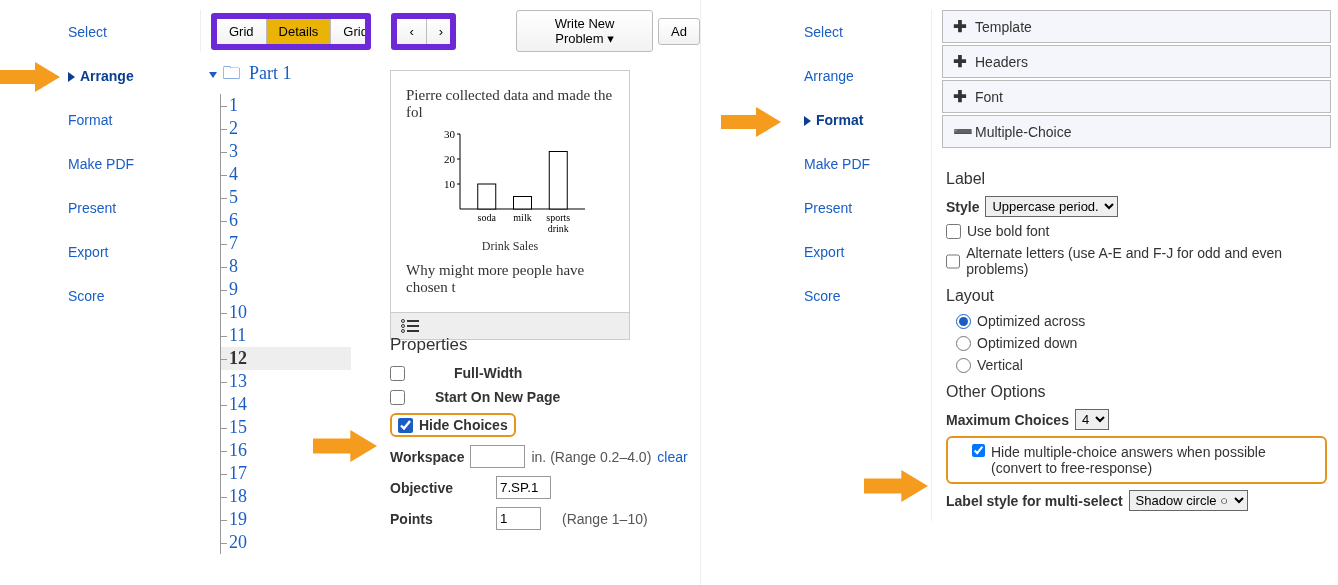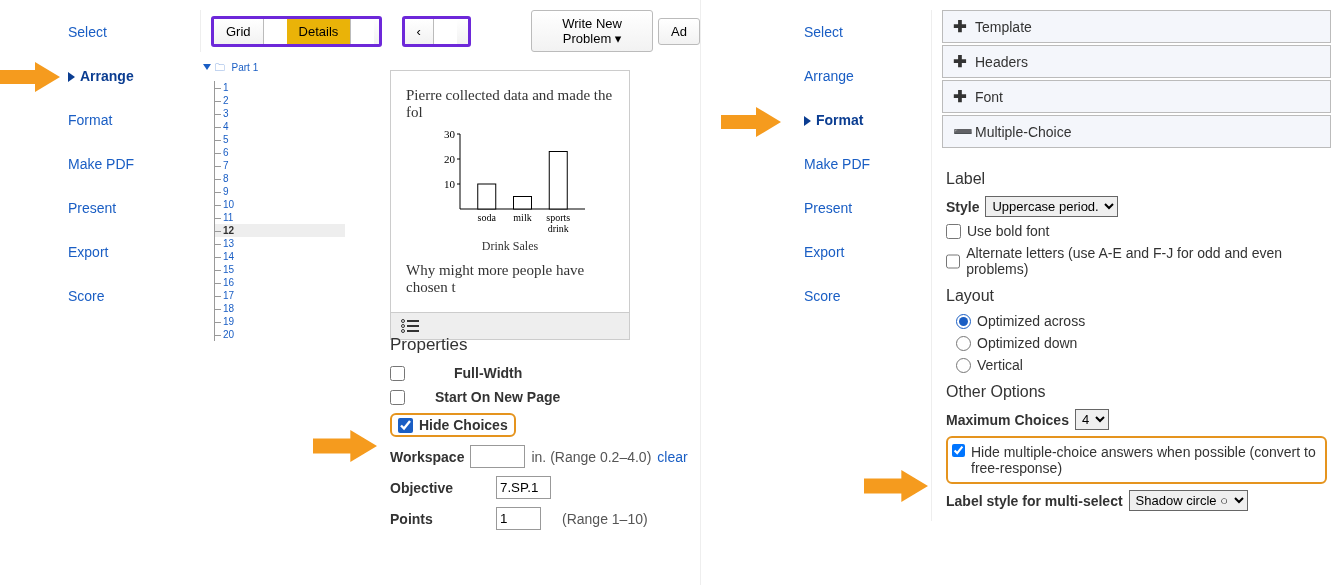--- a/index.html
+++ b/index.html
@@ -50,40 +50,41 @@
   
   .main-left {
     position: absolute;
     left: 200px;
     top: 10px;
     right: 0;
     border-left: 1px solid #eee;
     padding-left: 10px;
   }
   .toolbar { display: flex; gap: 5px; align-items: center; }
-  .btn-group { display: inline-flex; border: 3px solid #6d28d9; border-radius: 3px; overflow: hidden; gap: 23px; }
+  .btn-group { display: inline-flex; border: 6px solid #6d28d9; border-radius: 3px; overflow: hidden; }
   .btn {
     background: linear-gradient(#fff,#f2f2f2);
     border: none;
     border-right: 1px solid #bbb;
     padding: 5px 12px;
     font-size: 13px;
     cursor: pointer;
   }
   .btn:last-child { border-right: none; }
   .btn.active { background: #eab308; }
   .btn.caret::after { content: " \25BE"; }
   .btn.single { border:1px solid #bbb; border-radius:3px; }
 
   
   .tree {
     position: absolute;
-    left: 204px;
+    left: 210px;
     top: 60px;
-    font-size: 10px;
+    font-size: 18px;
+    font-family: Liberation Serif, serif;
   }
   .tree-part { color: #1a5ec4; cursor: pointer; }
   .tree-part .folder-icon { color: #1a5ec4; margin-right: 4px; }
   .tree-part .tri2 { display:inline-block;width:0;height:0;border-top:4px solid transparent;border-bottom:4px solid transparent;border-left:6px solid #1a5ec4;transform:rotate(90deg);margin-right:2px; }
   .tree-items { border-left: 1px solid #999; margin-left: 10px; margin-top:4px; }
   .tree-line { color:#1a5ec4; padding:1px 4px 1px 8px; cursor:pointer; width:130px; position:relative; }
   .tree-line::before { content:""; position:absolute; left:-1px; top:50%; width:7px; border-top:1px solid #999; }
   .tree-line.sel { background:#eee; color:#333; font-weight:bold; }
 
   
@@ -135,21 +136,21 @@
   }
   .acc-icon { font-weight:bold; font-size:16px; width:14px; text-align:center; }
   .section { padding:10px 4px 4px 4px; }
   .section h4 { font-size:16px; font-weight:normal; margin:10px 0 8px; }
   .sec-row { margin:6px 0; display:flex; align-items:center; gap:6px; font-size:14px; }
   .sec-row select { border:1px solid #666; padding:1px 2px; font-size:13px; }
   .sec-row input[type=checkbox] { width:15px;height:15px; accent-color:#1a5ec4; }
   .sec-row input[type=radio] { width:15px;height:15px; accent-color:#1a5ec4; }
   .sec-row label { }
   .radio-group { padding-left:10px; }
-  .highlight-box2 { border:2px solid #e5941e; border-radius:6px; padding:6px 4px; display:flex; align-items:flex-start; gap:6px; margin:0 0; }
+  .highlight-box2 { border:2px solid #e5941e; border-radius:6px; padding:6px 24px; display:flex; align-items:flex-start; gap:6px; margin:0 0; }
   .highlight-box2 .txt { font-size:14px; }
 
   
   .arrow {
     position:absolute;
     width:60px; height:30px;
   }
   .arrow svg { width:100%; height:100%; display:block; }
   .arrow-fill { fill:#f59b1e; }
 </style>

